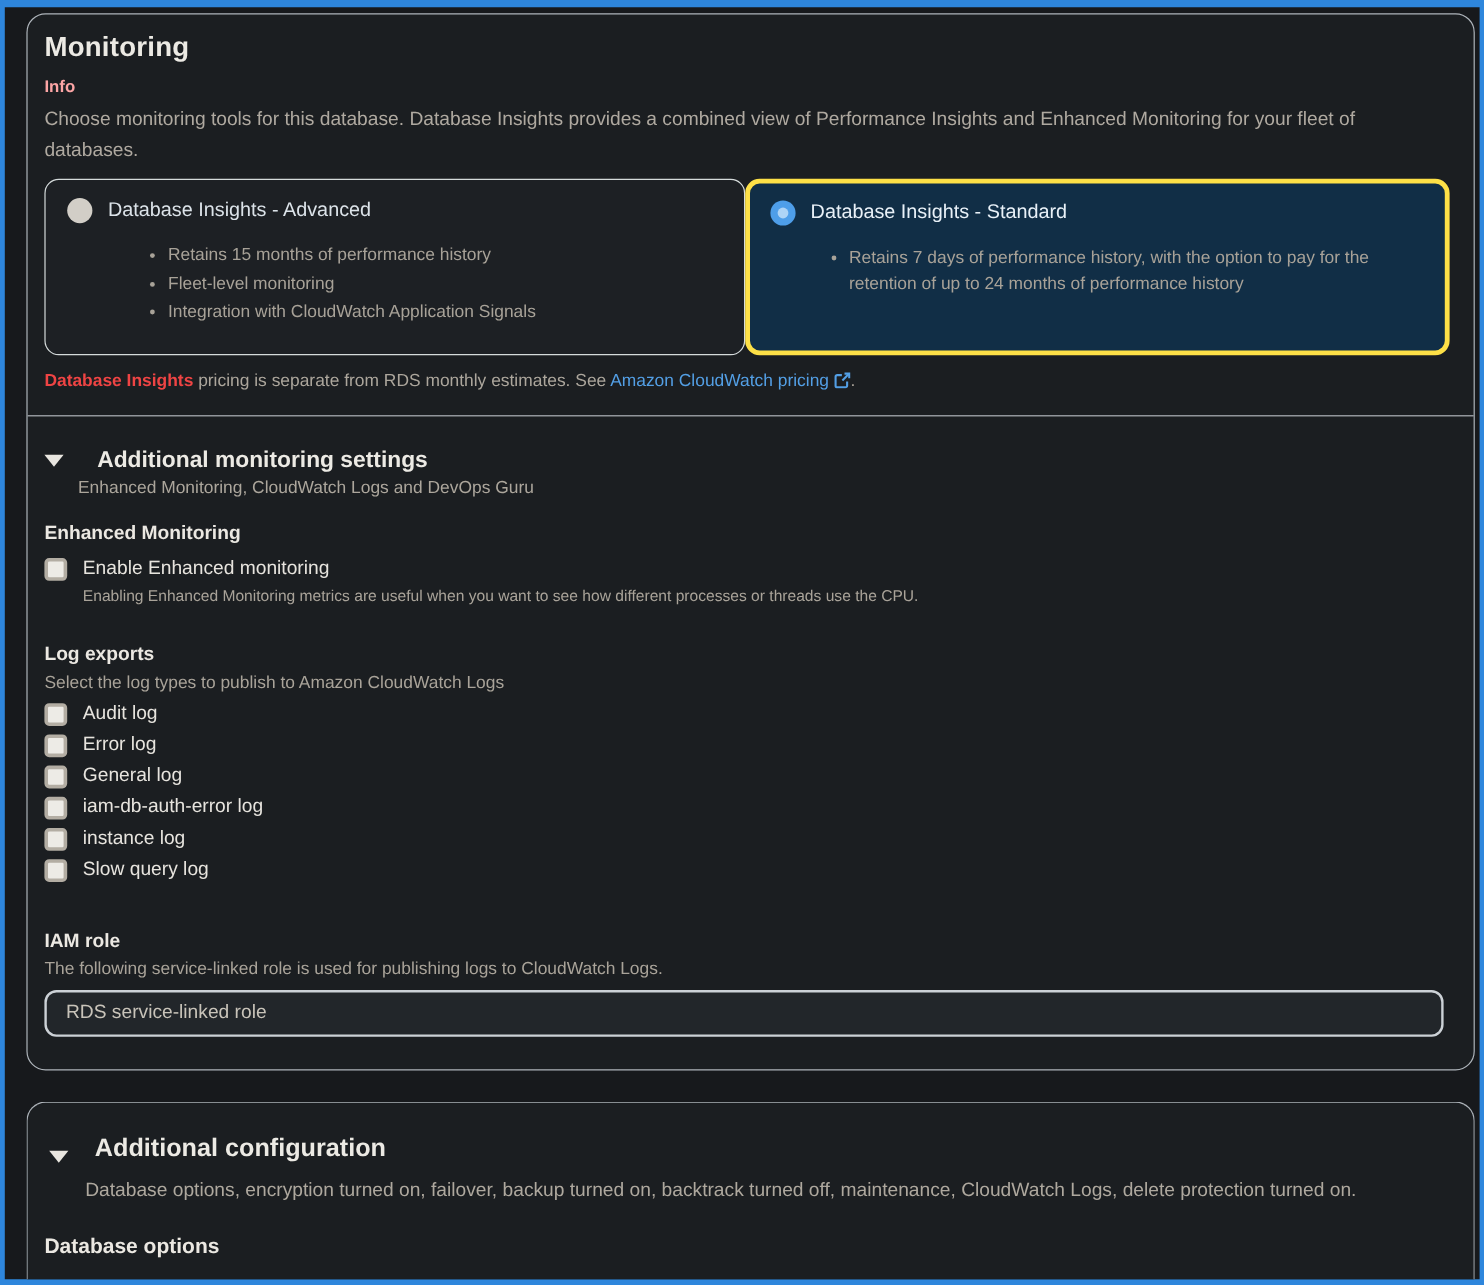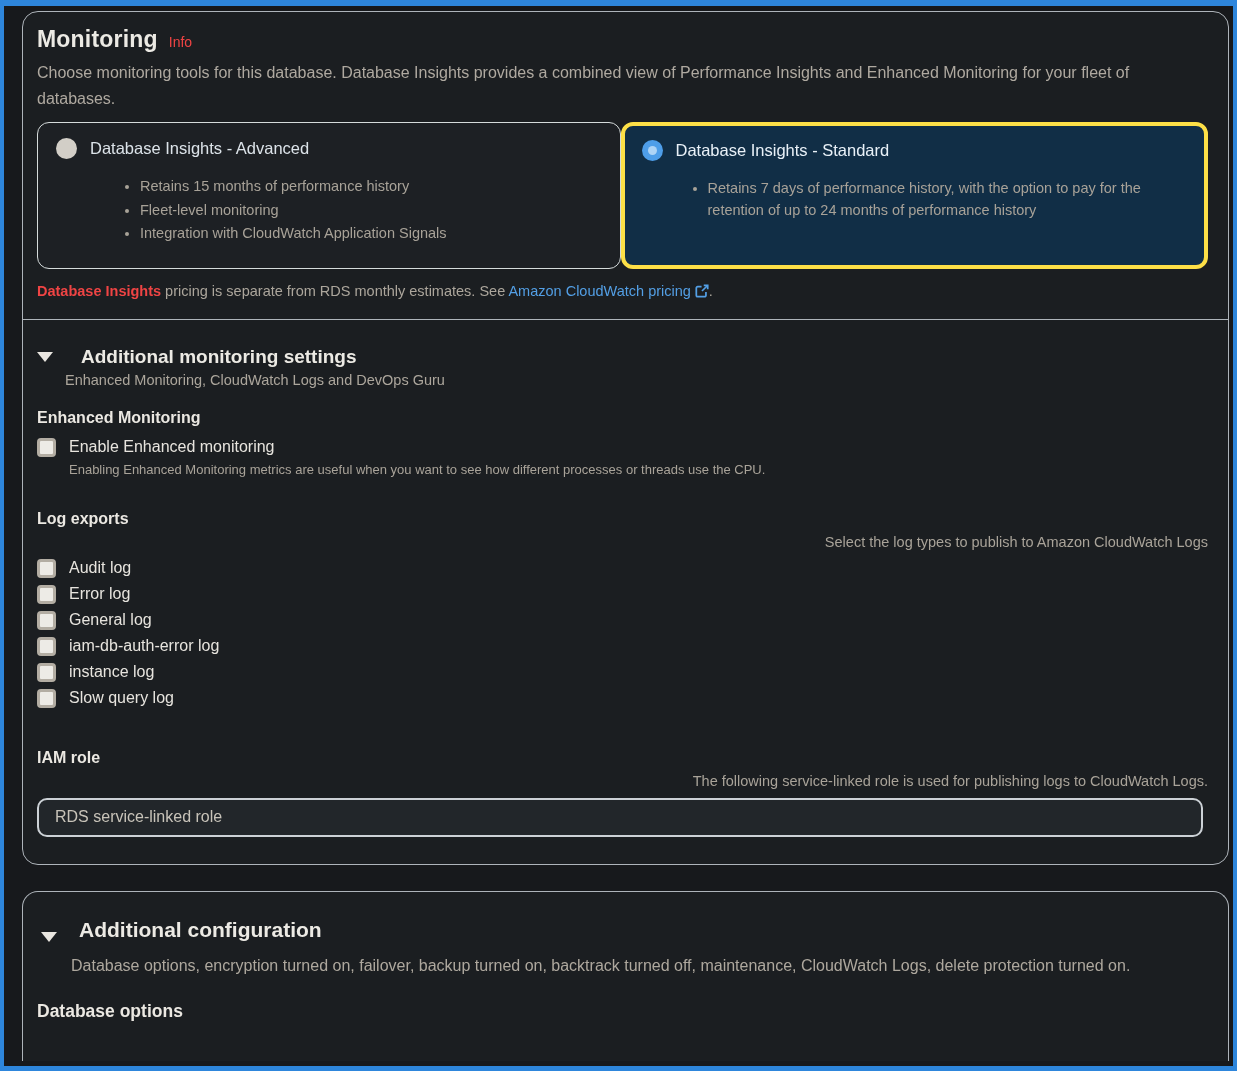--- a/index.html
+++ b/index.html
@@ -21,23 +21,23 @@
   }
   .panel.open-bottom {
     border-radius: 16px 16px 0 0;
     border-bottom: none;
     margin-top: 26px;
     height: 170px;
   }
   .section-head { padding: 14px 20px 20px 14px; border-bottom: 1px solid #aeb4ba; }
   .section-body { padding: 26px 20px 27px 14px; }
 
-  .h1-row { display: flex; align-items: baseline; gap: 11px; }
+  .h1-row { display: flex; align-items: baseline; gap: 11px; flex-direction: column; }
   .h1 { font-size: 23px; font-weight: bold; color: #eceae4; letter-spacing: .2px; }
-  .info-link { font-size: 14px; font-weight: normal; color: #ef4444; cursor: pointer; }
+  .info-link { font-size: 14px; font-weight: bold; color: #fca5a5; cursor: pointer; }
   .desc { margin-top: 7px; font-size: 16px; line-height: 1.62; color: #afa9a0; max-width: 1160px; }
 
   .cards { display: flex; margin-top: 10px; }
   .card {
     flex: 1;
     border: 1px solid #d5dbdb;
     border-radius: 12px;
     padding: 15px 18px 18px 18px;
     min-height: 147px;
     background: #1d2024;
@@ -65,21 +65,21 @@
   .expander-head { display: flex; align-items: center; gap: 28px; cursor: pointer; }
   .tri {
     width: 0; height: 0; flex: 0 0 auto;
     border-left: 8px solid transparent; border-right: 8px solid transparent;
     border-top: 10px solid #e9e6e0;
   }
   .expander-title { font-size: 19px; font-weight: bold; color: #eceae4; }
   .expander-sub { margin: 4px 0 0 28px; font-size: 14.5px; color: #aca69c; }
 
   .field-label { font-size: 16px; font-weight: bold; color: #ebe8e2; }
-  .field-sub { margin-top: 6px; font-size: 14.5px; color: #a9a399; text-align: right; }
+  .field-sub { margin-top: 6px; font-size: 14.5px; color: #a9a399; }
 
   .mt20 { margin-top: 21px; } .mt32 { margin-top: 33px; } .mt34 { margin-top: 34px; }
 
   .check-row { display: flex; gap: 13px; margin-top: 11px; cursor: pointer; }
   .checkbox {
     width: 19px; height: 19px; flex: 0 0 auto;
     background: #edebe6; border: 3px solid #b3ada3; border-radius: 4px;
   }
   .check-label { font-size: 16px; color: #e7e4de; }
   .check-desc { margin: 5px 0 0 32px; font-size: 13px; color: #a9a399; }

